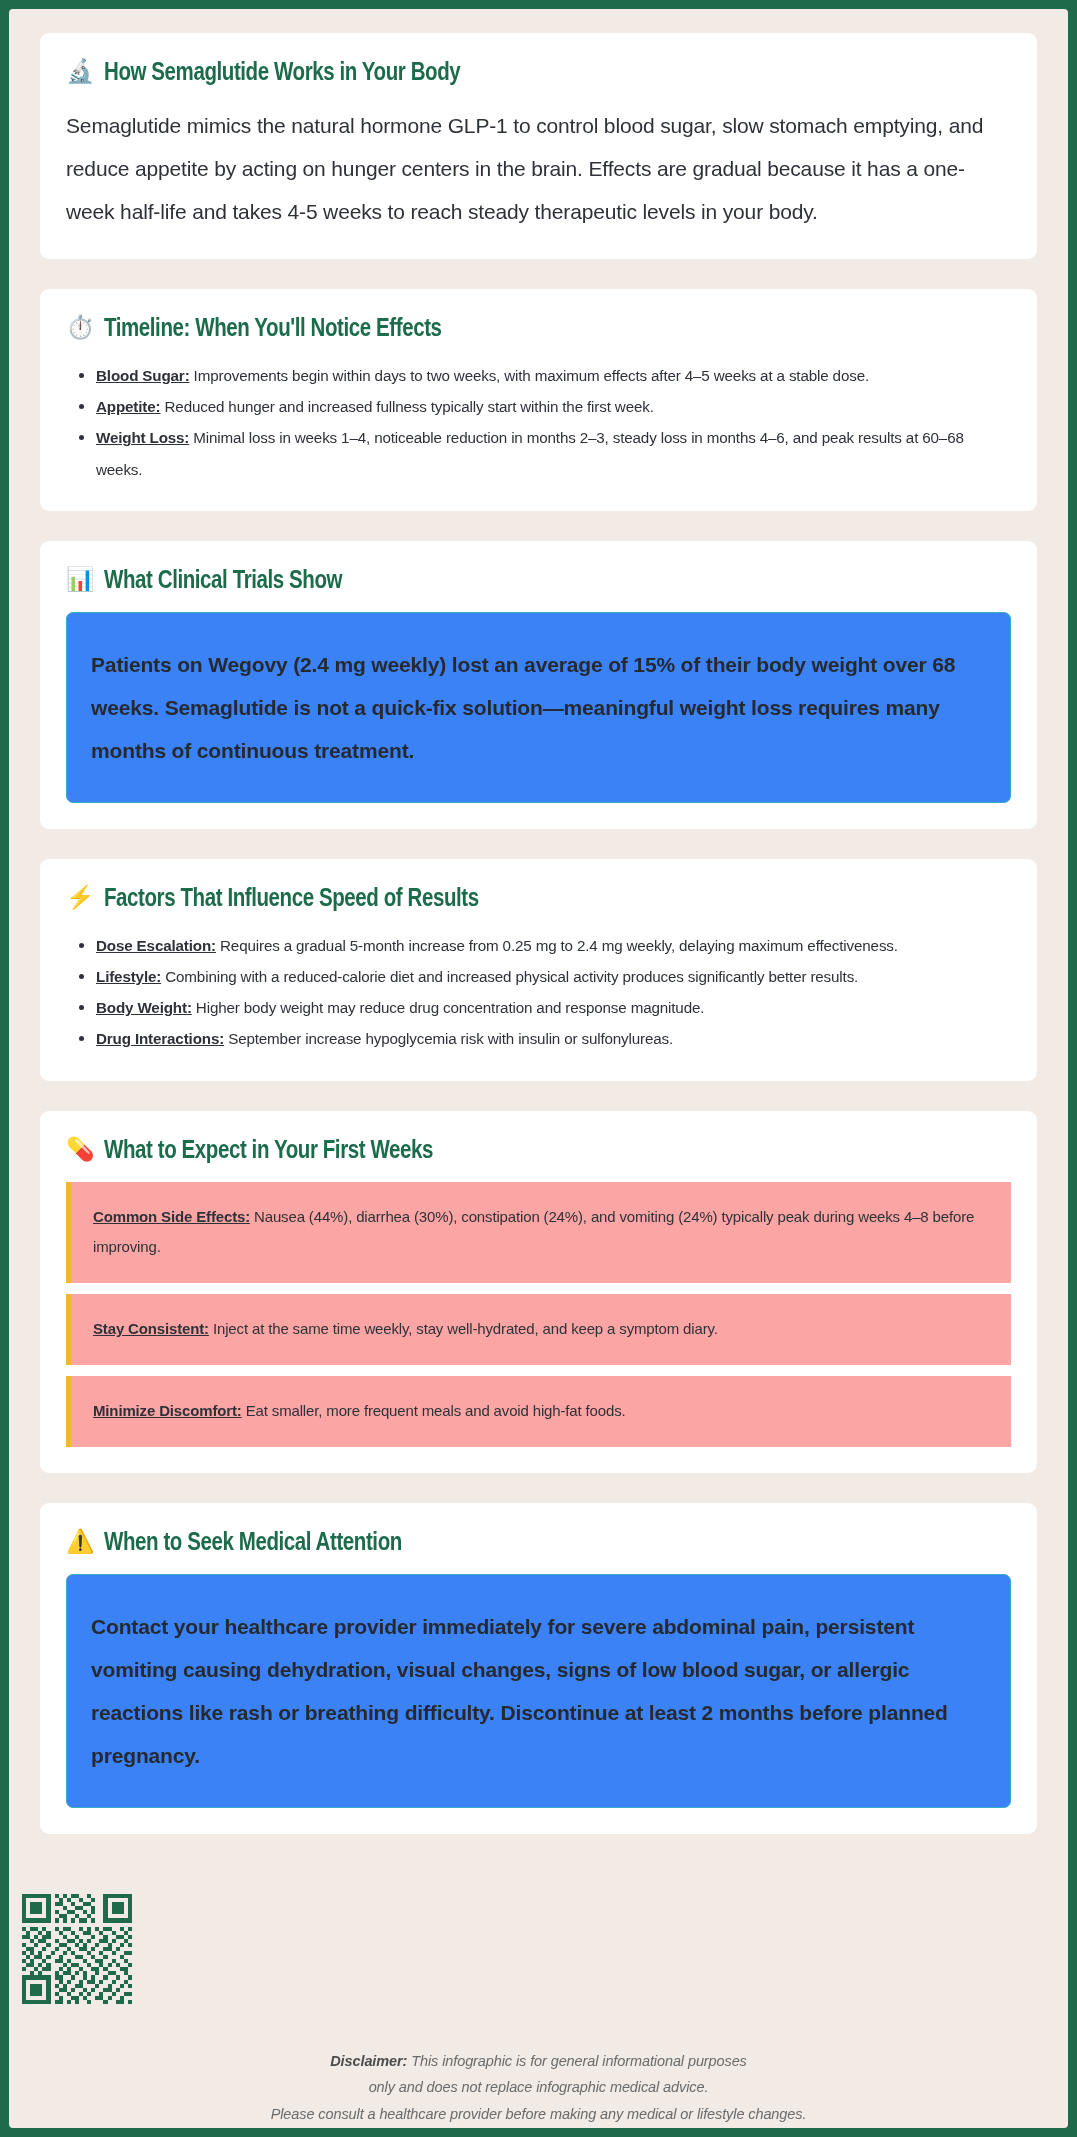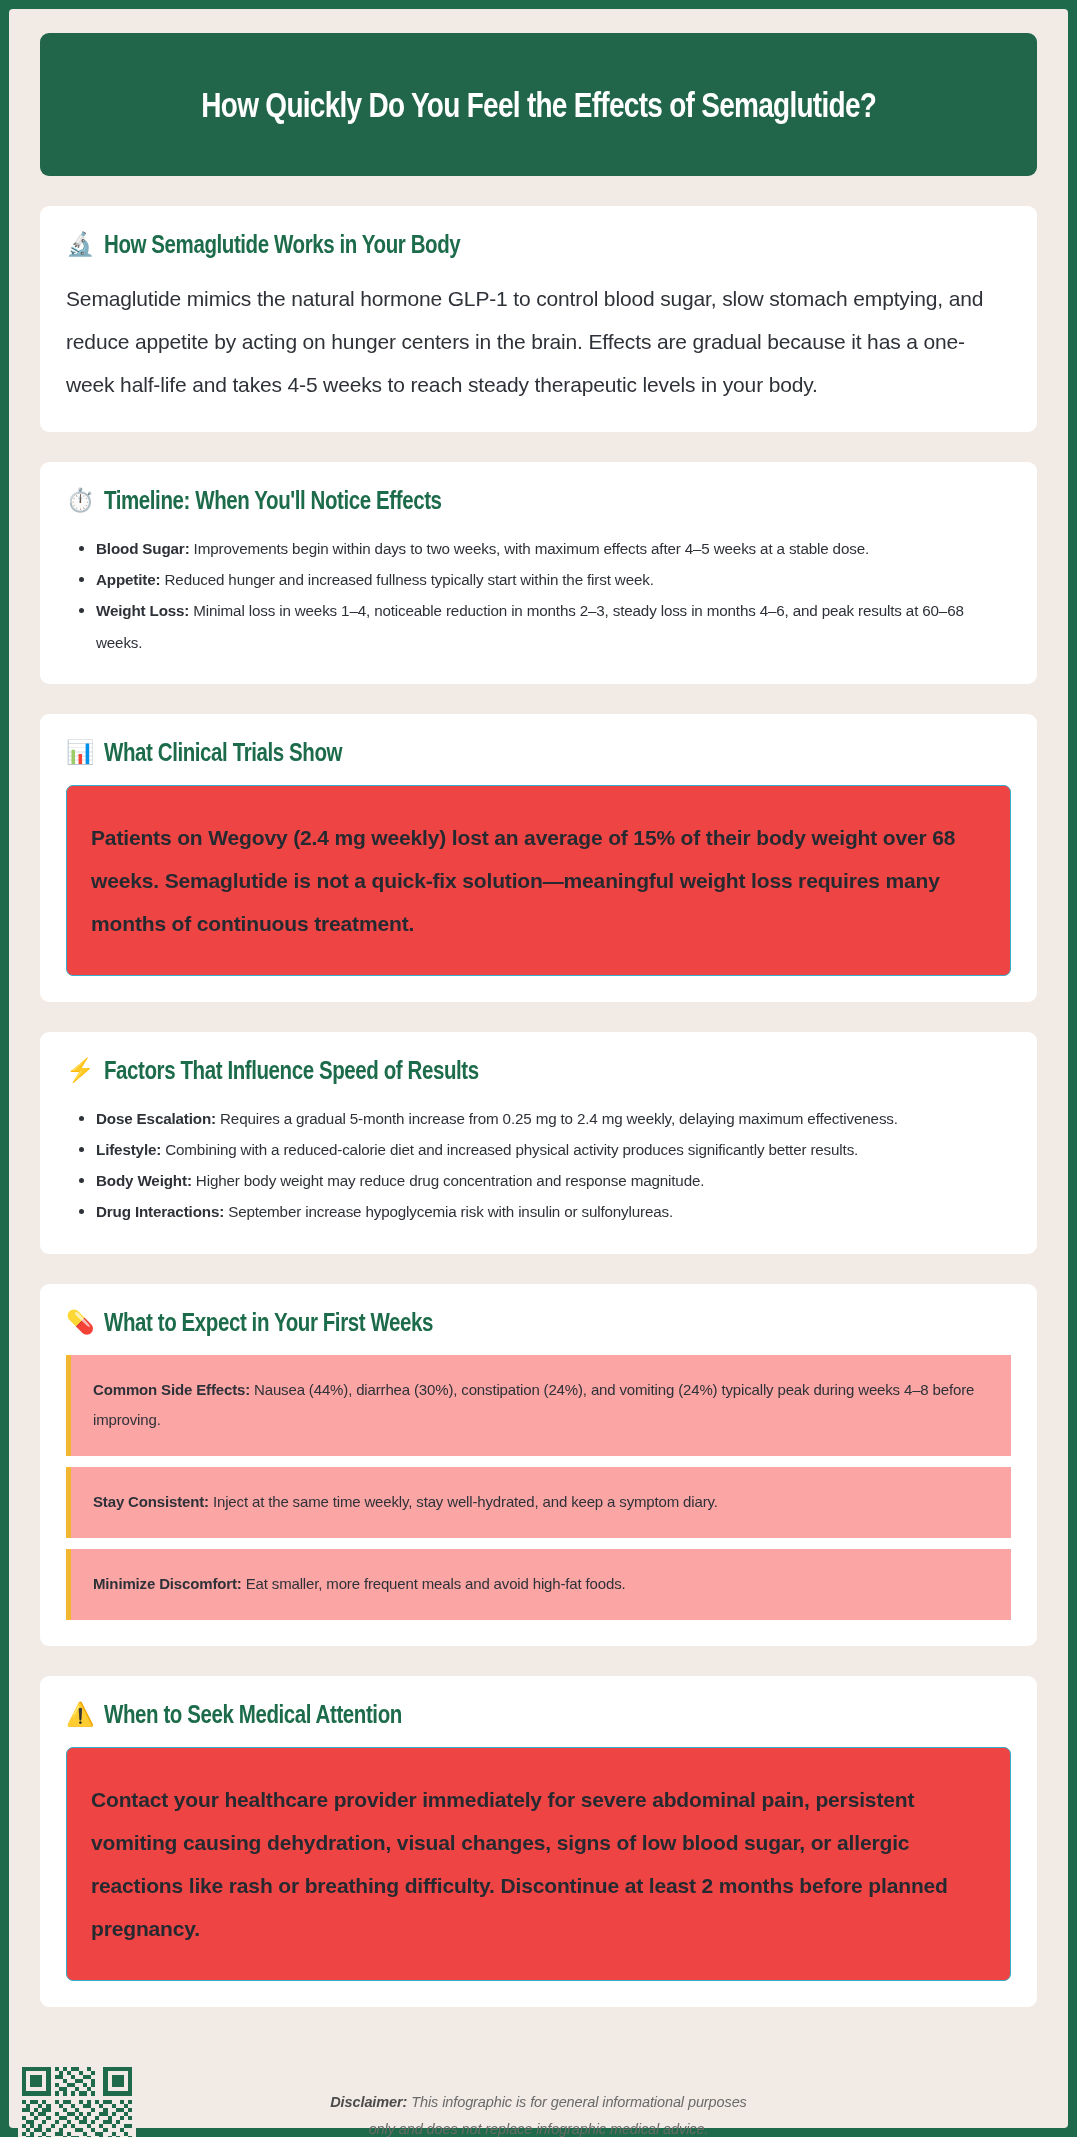--- a/index.html
+++ b/index.html
@@ -109,25 +109,25 @@
   ul.bullets li::before {
     content: "";
     position: absolute;
     left: -17px;
     top: 13px;
     width: 5px;
     height: 5px;
     background: #2E3238;
     border-radius: 50%;
   }
-  .lbl { font-weight: bold; }
+  .lbl { font-weight: bold; text-decoration: underline; }
 
   
   .callout-blue {
-    background: #ef4444;
+    background: #3b82f6;
     border: 1.6px solid #37ACCB;
     border-radius: 7px;
     padding: 30px 24px;
     margin-top: 4px;
   }
   .callout-blue .para { font-weight: bold; color: #262A30; }
 
   
   .tip {
     background: #fca5a5;
@@ -164,23 +164,20 @@
     padding-top: 30px;
   }
   .disclaimer b { color: #4C4C4C; }
 </style>
 </head>
 <body>
 
 <div class="page">
   <div class="page-inner">
 
-    <div class="header">
-      <div class="header-title">How Quickly Do You Feel the Effects of Semaglutide?</div>
-    </div>
 
     <div class="card">
       <div class="card-head">
         <span class="card-icon">🔬</span>
         <span class="card-title">How Semaglutide Works in Your Body</span>
       </div>
       <p class="para">Semaglutide mimics the natural hormone GLP-1 to control blood sugar, slow stomach emptying, and reduce appetite by acting on hunger centers in the brain. Effects are gradual because it has a one-week half-life and takes 4-5 weeks to reach steady therapeutic levels in your body.</p>
     </div>
 
     <div class="card">

